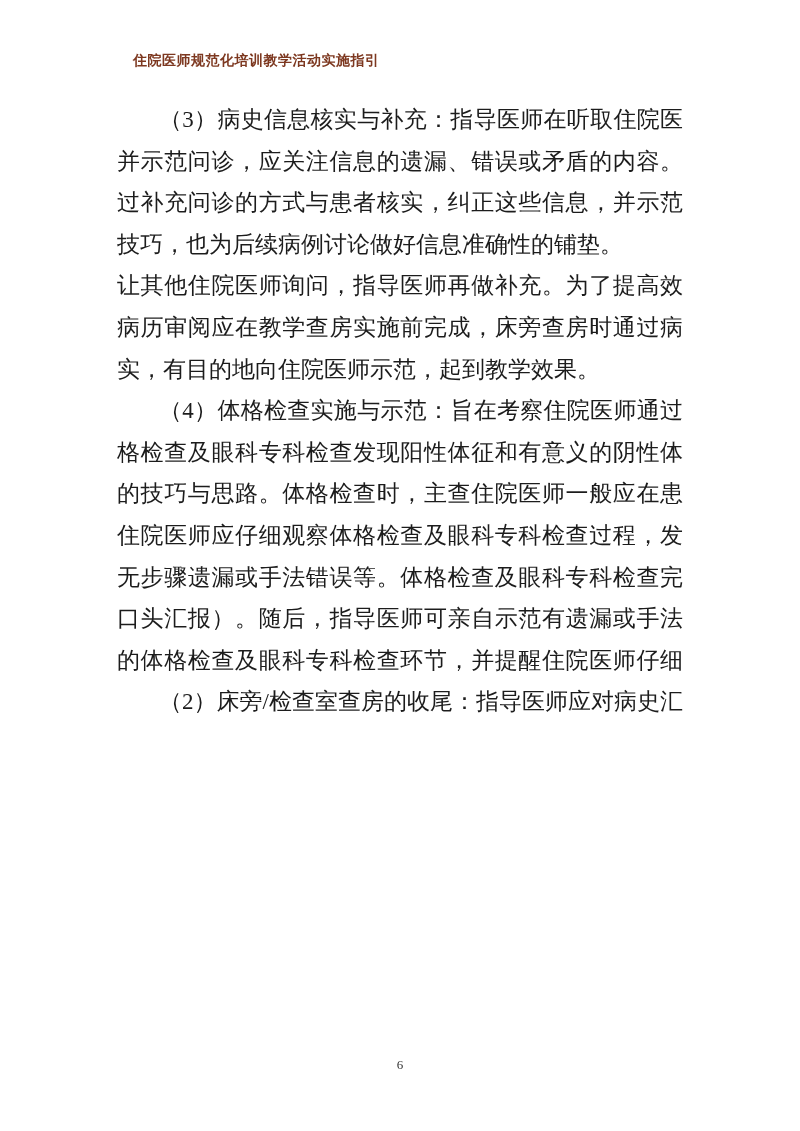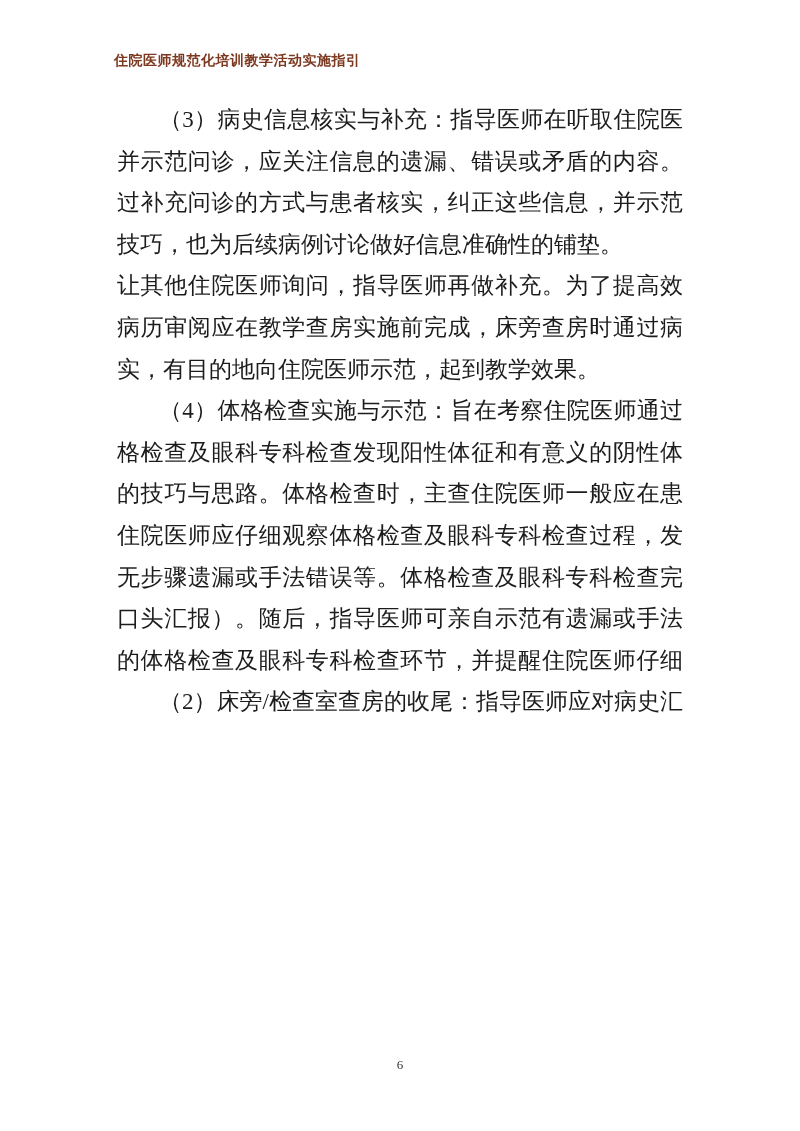--- a/index.html
+++ b/index.html
@@ -12,21 +12,21 @@
     width: 800px;
     height: 1131px;
     background: #ffffff;
     overflow: hidden;
     font-family: "Liberation Serif", "DejaVu Serif", serif;
     color: #1c1c1c;
   }
   .doc-header {
     position: absolute;
     top: 52px;
-    left: 114px;
+    left: 133px;
     font-size: 14px;
     font-weight: bold;
     letter-spacing: 0.5px;
     color: #7d3820;
     white-space: nowrap;
   }
   .content {
     position: absolute;
     top: 99px;
     left: 117px;

